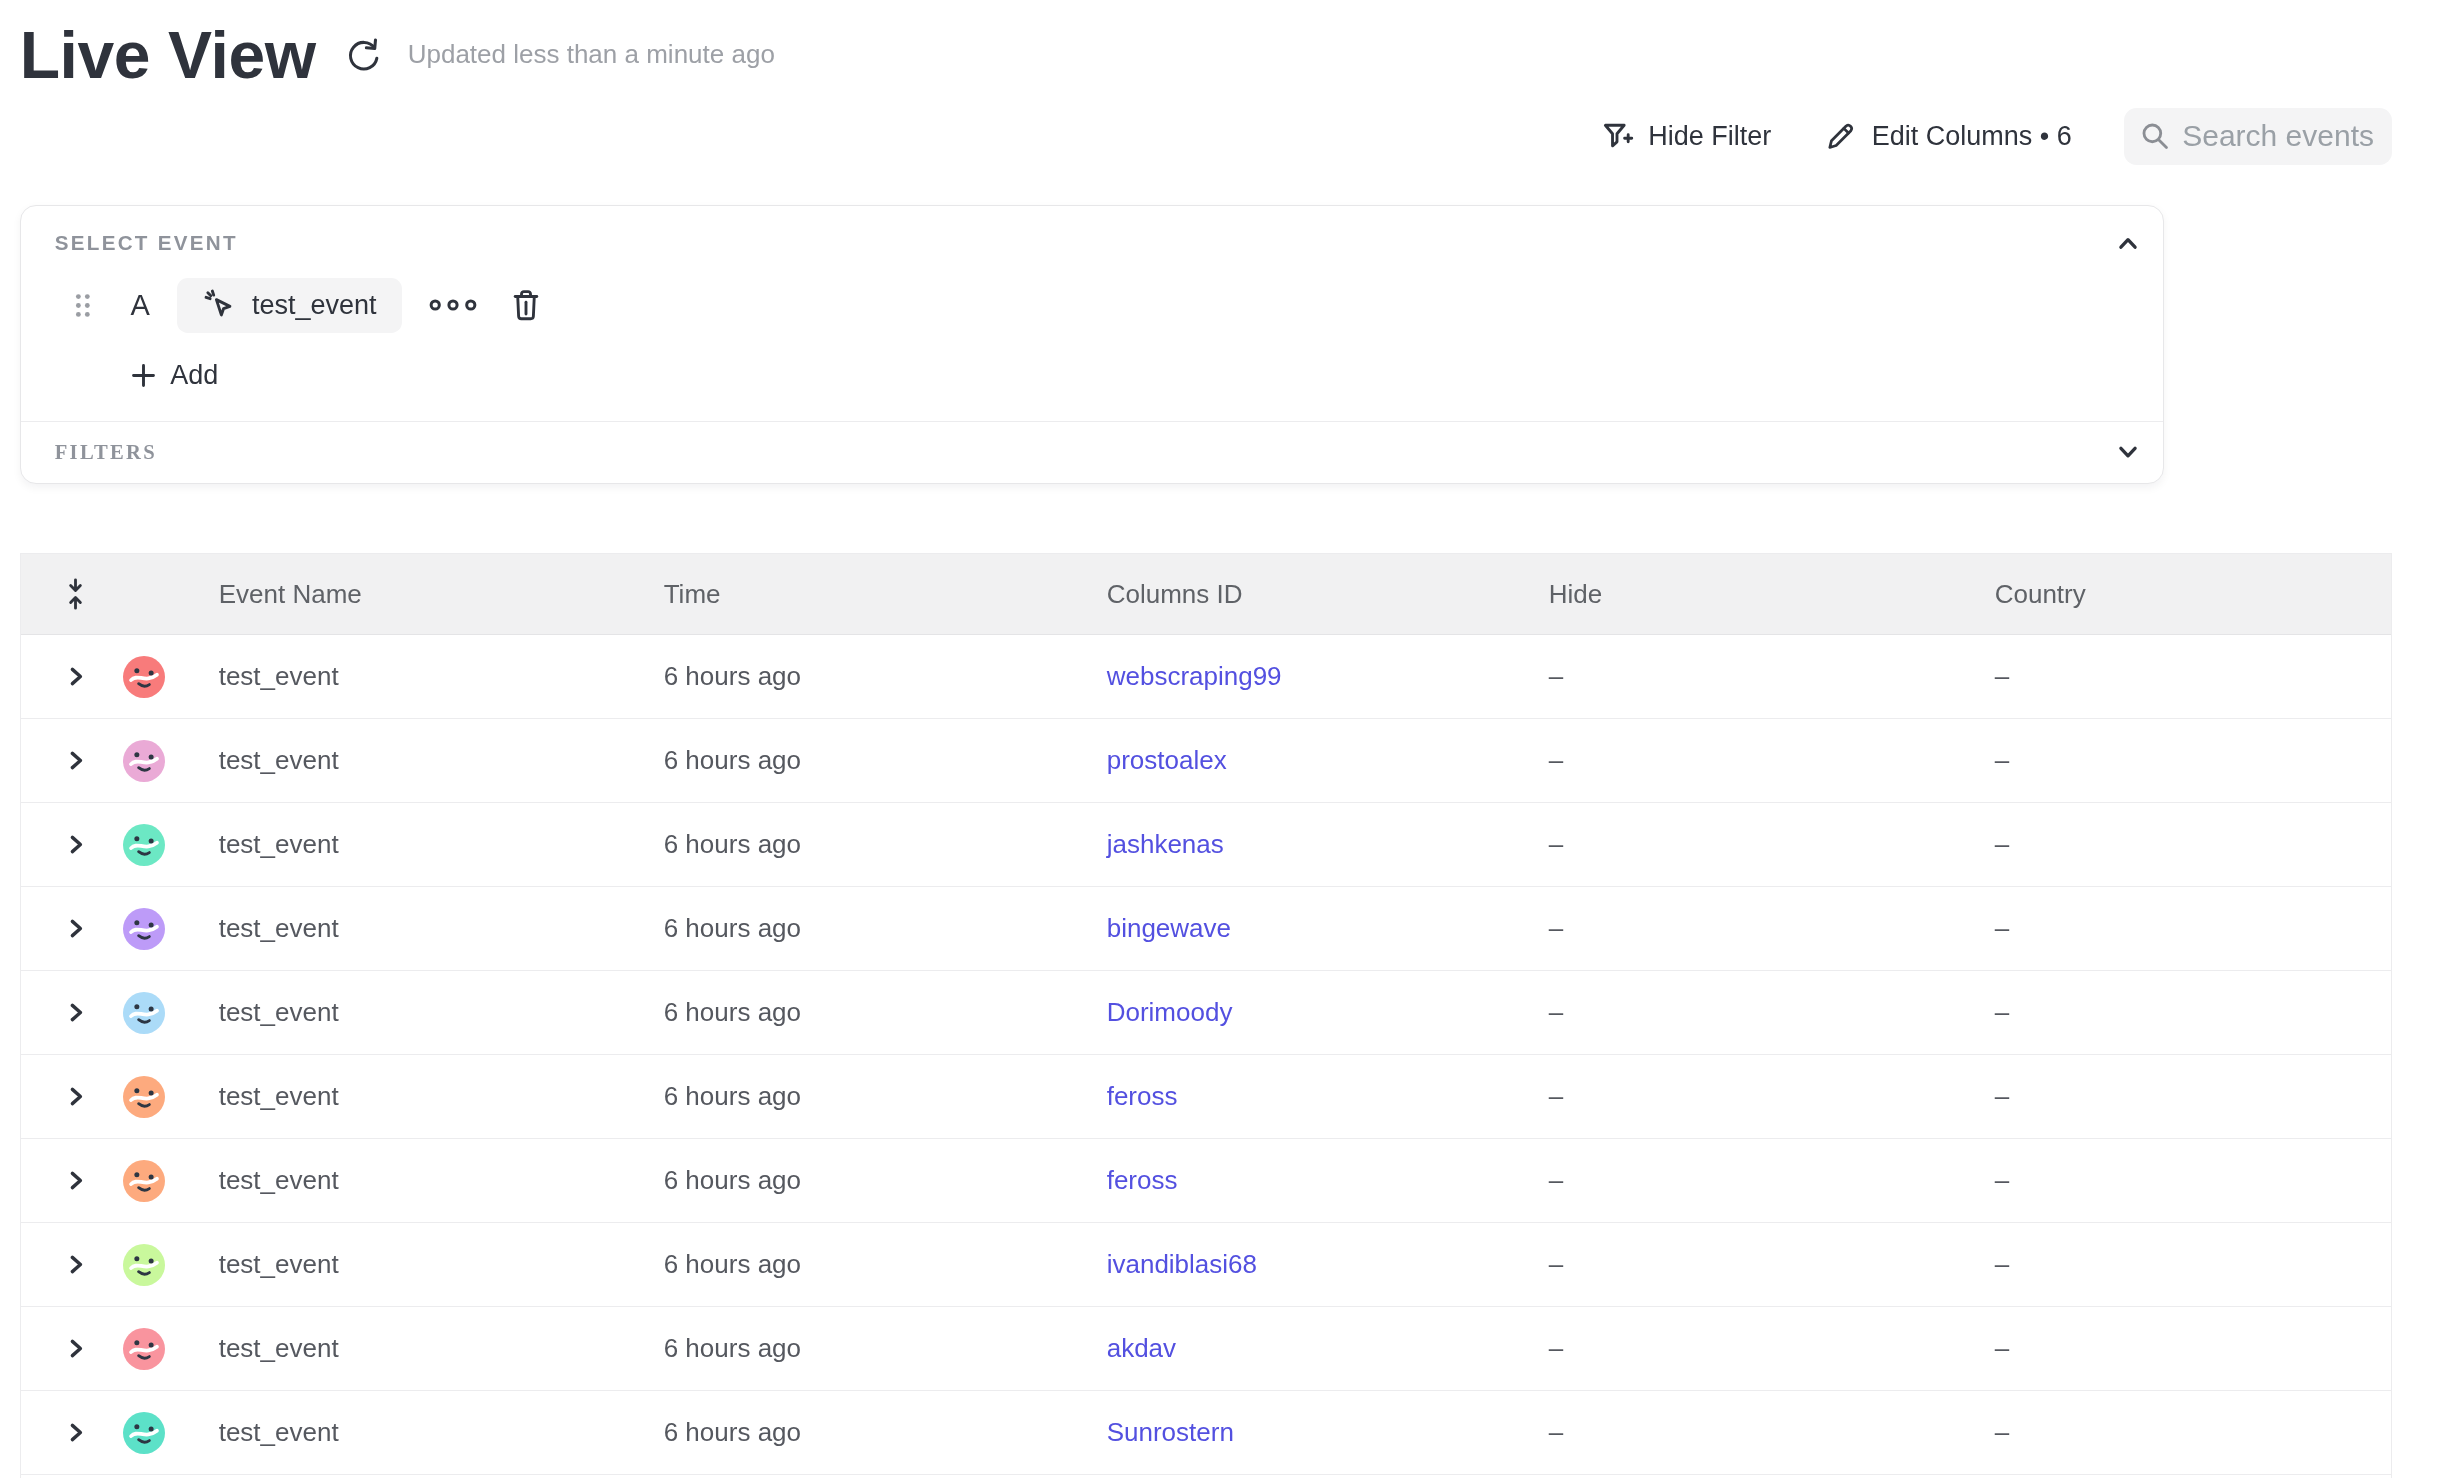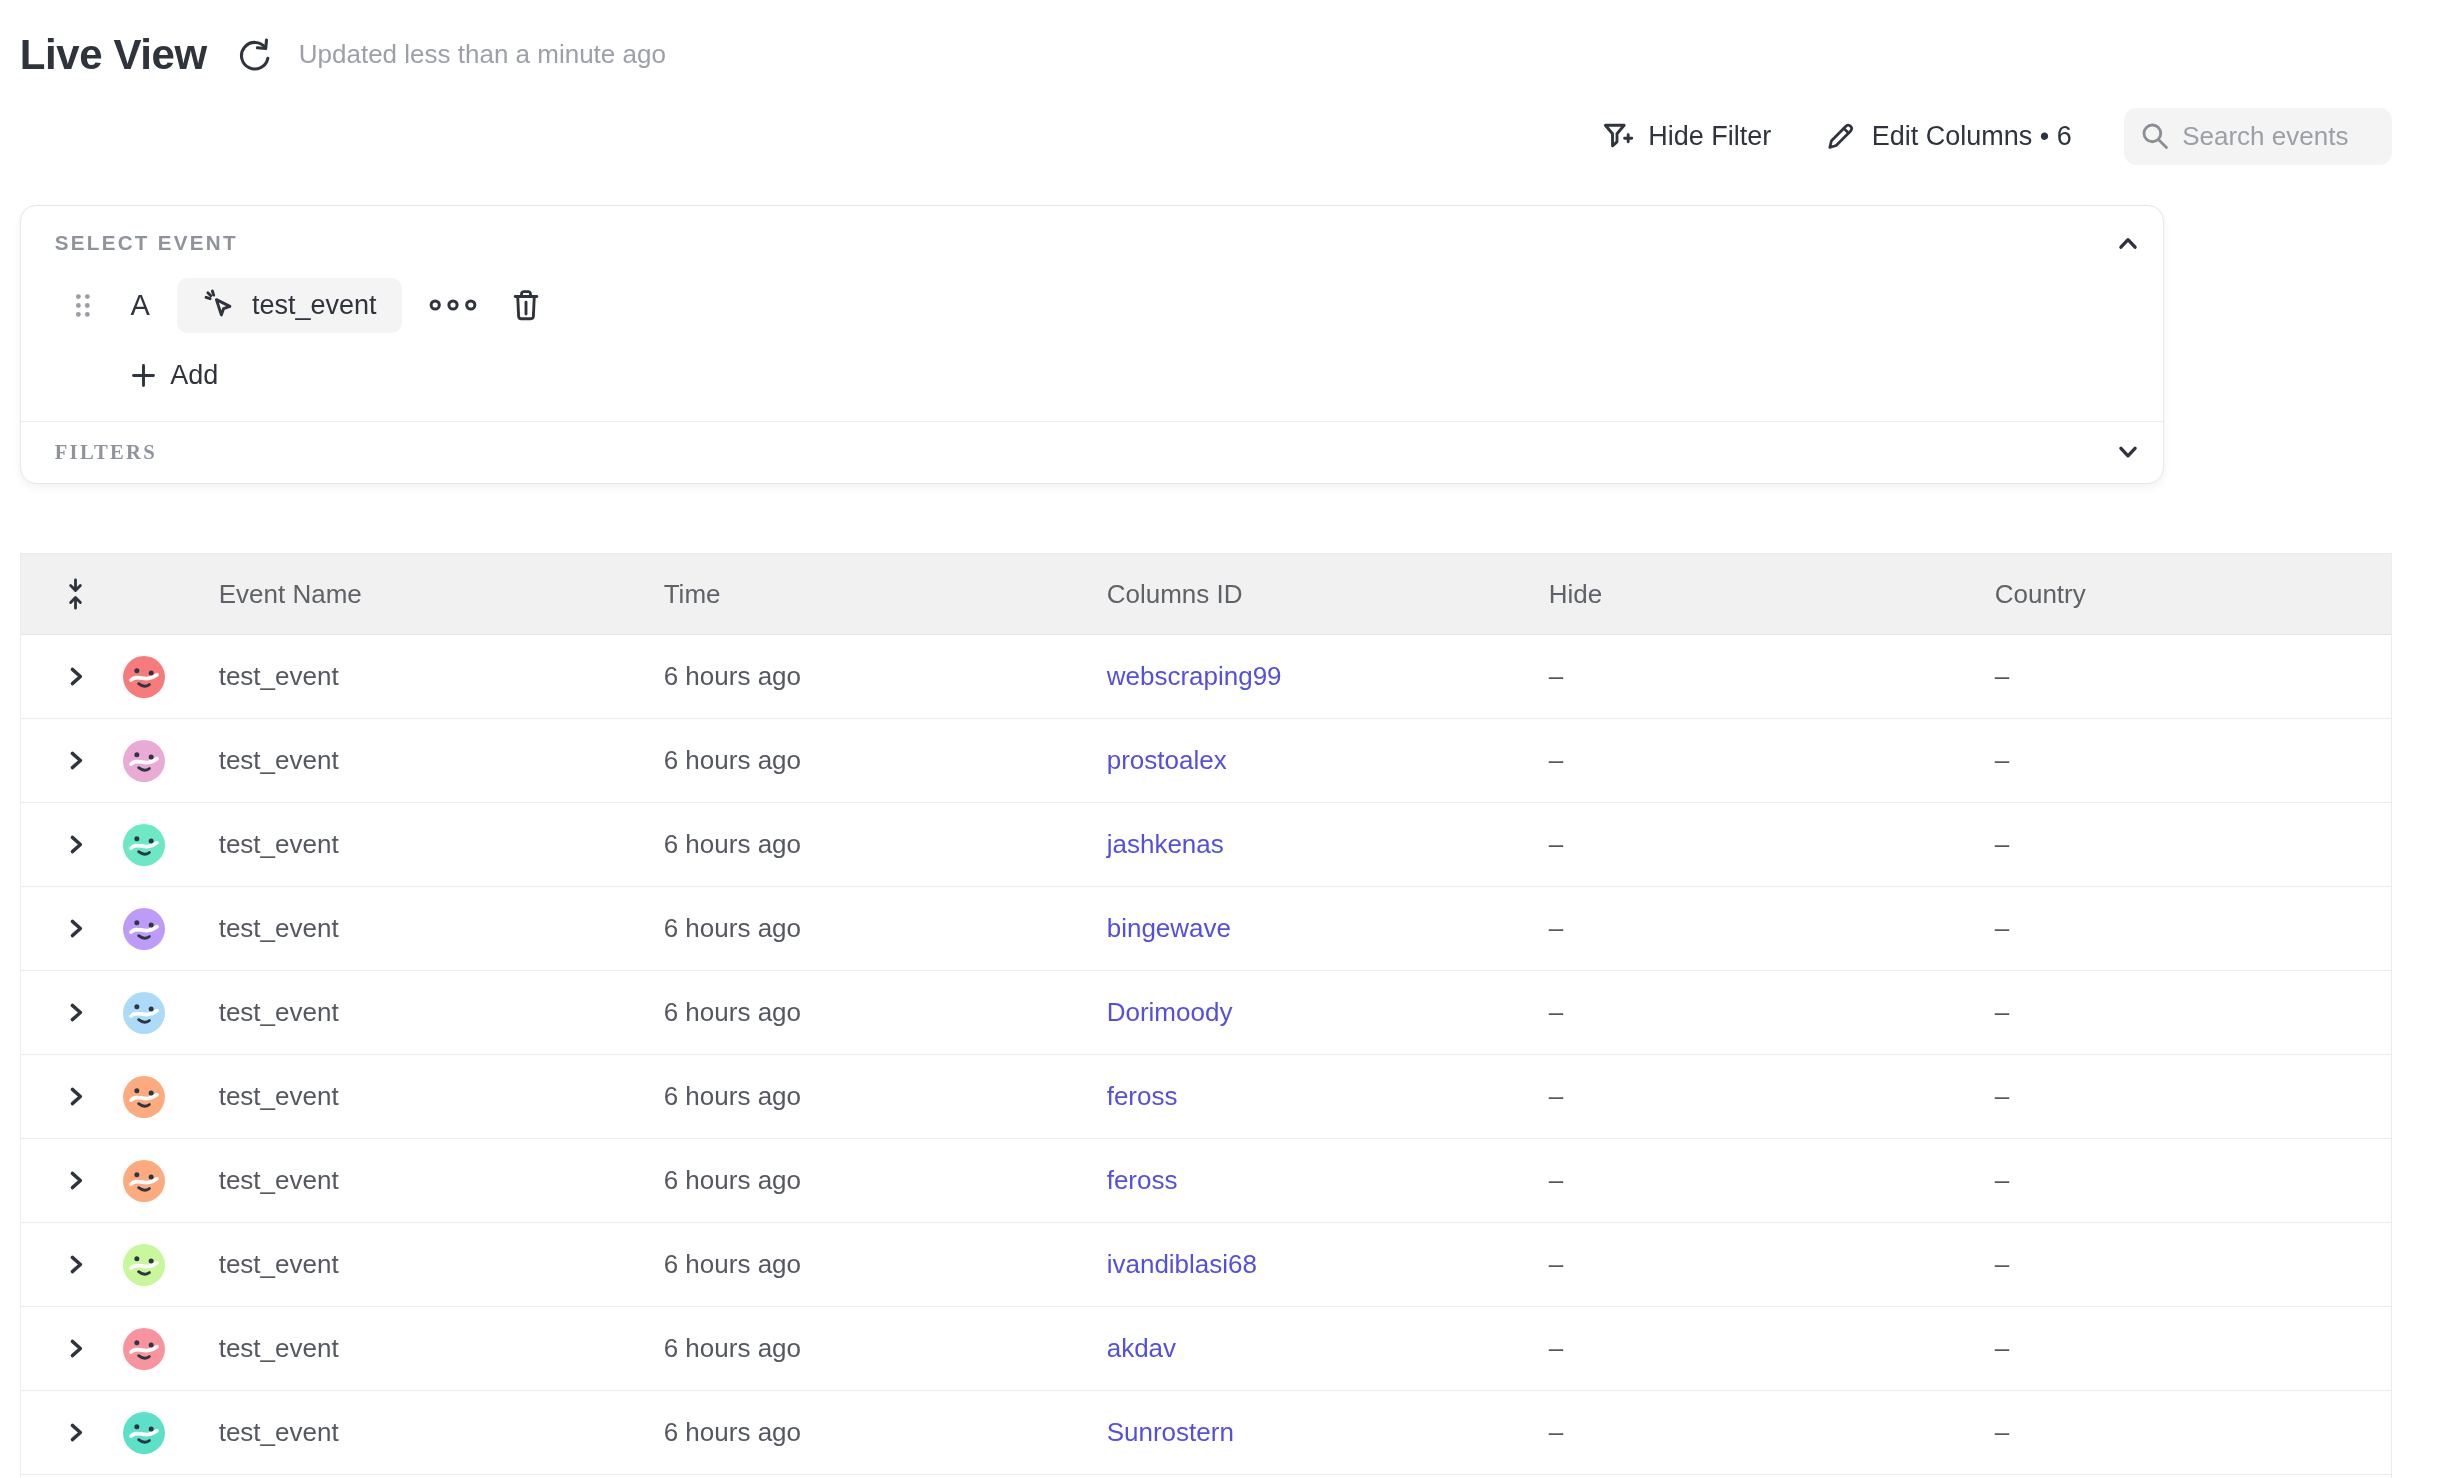--- a/index.html
+++ b/index.html
@@ -6,35 +6,35 @@
   html,body { width:2462px; height:1478px; overflow:hidden; background:#ffffff;
               font-family:"Liberation Sans","DejaVu Sans",sans-serif; }
   :root { --link:#5350e0; --ink:#2f333c; --row-text:#55585f; --muted:#9da0a6;
           --label:#8f939b; --line:#ececee; --chipbg:#f4f4f5; --headbg:#f1f1f2; }
 
   .page { width:2462px; height:1478px; padding-left:19.7px; overflow:hidden; }
   .content { width:2372px; }
 
   
   .titlebar { display:flex; align-items:center; gap:27px; padding-top:23px; height:86px; }
-  .title { font-size:42px; font-weight:700; color:var(--ink); letter-spacing:-0.4px; }
+  .title { font-size:66px; font-weight:700; color:var(--ink); letter-spacing:-0.4px; }
   .icon-btn { background:none; border:none; cursor:pointer; display:inline-flex;
               align-items:center; justify-content:center; padding:0; }
   .updated { font-size:26px; color:var(--muted); }
 
   
   .toolbar { margin-top:19.7px; height:61px; display:flex; align-items:center;
              justify-content:flex-end; gap:52px; }
   .tool-btn { background:none; border:none; cursor:pointer; display:inline-flex;
               align-items:center; gap:14.3px; font-size:27px; color:var(--ink);
               font-weight:500; font-family:inherit; }
   .search { width:268px; height:57px; background:var(--chipbg); border-radius:12.5px;
             display:flex; align-items:center; gap:12.5px; padding:0 16px; }
   .search input { flex:1; min-width:0; border:none; outline:none; background:transparent;
-                  font-size:26px; color:var(--ink); font-family:inherit; }
+                  font-size:30px; color:var(--ink); font-family:inherit; }
   .search input::placeholder { color:#9aa0a6; }
 
   
   .panel { margin-top:38px; width:2144px; border:1.8px solid #e7e7e9; border-radius:16px;
            box-shadow:0 3.6px 9px rgba(25,28,33,.05); background:#fff; }
   .section-head { display:flex; align-items:center; justify-content:space-between;
                   padding:25px 19.7px 0 34px; }
   .section-label { font-size:20.6px; font-weight:700; letter-spacing:2.3px; color:var(--label); }
   .event-row { display:flex; align-items:center; margin-top:23px; padding-left:34px; }
   .drag { margin-left:18px; display:inline-flex; cursor:grab; }

